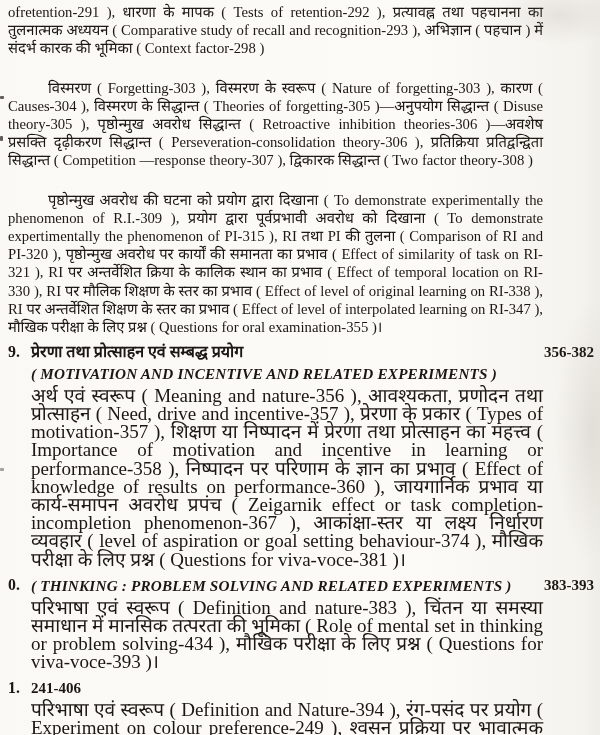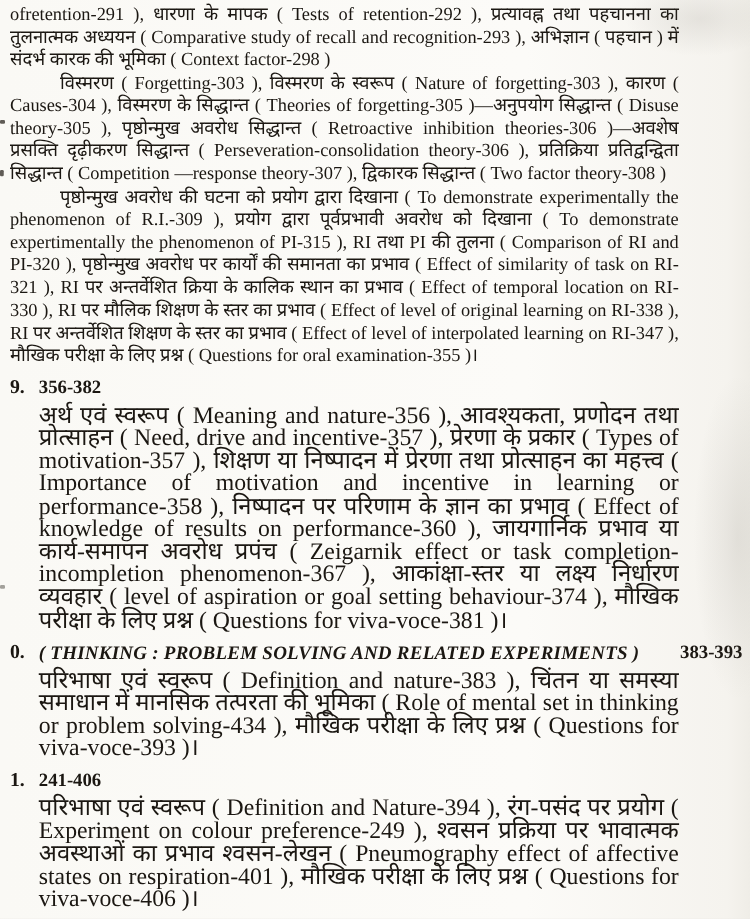--- a/index.html
+++ b/index.html
@@ -17,21 +17,21 @@
     color: #1b1712;
     background: linear-gradient(90deg, #faf9f5 0%, #fcfbf8 70%, #f5f3ee 97%, #efede7 100%);
   }
   
   .cont { width: 535px; }
   .cpara {
     font-size: 14.7px;
     line-height: 18.2px;
     text-align: justify;
   }
-  .cpara.ind { text-indent: 40px; }
+  .cpara.ind { text-indent: 40px; margin-top: 21px; }
 
   
   .entry { margin-top: 6px; }
   .ehead { display: flex; align-items: flex-start; width: 587px; }
   .enum {
     flex: none;
     width: 23px;
     font-weight: bold;
     font-size: 15.8px;
     line-height: 20.5px;
@@ -101,20 +101,24 @@
 
   <section class="cont">
     <p class="cpara">ofretention-291 ), धारणा के मापक ( Tests of retention-292 ), प्रत्यावह्न तथा पहचानना का तुलनात्मक अध्ययन ( Comparative study of recall and recognition-293 ), अभिज्ञान ( पहचान ) में संदर्भ कारक की भूमिका ( Context factor-298 )</p>
     <p class="cpara ind">विस्मरण ( Forgetting-303 ), विस्मरण के स्वरूप ( Nature of forgetting-303 ), कारण ( Causes-304 ), विस्मरण के सिद्धान्त ( Theories of forgetting-305 )—अनुपयोग सिद्धान्त ( Disuse theory-305 ), पृष्ठोन्मुख अवरोध सिद्धान्त ( Retroactive inhibition theories-306 )—अवशेष प्रसक्ति दृढ़ीकरण सिद्धान्त ( Perseveration-consolidation theory-306 ), प्रतिक्रिया प्रतिद्वन्द्विता सिद्धान्त ( Competition —response theory-307 ), द्विकारक सिद्धान्त ( Two factor theory-308 )</p>
     <p class="cpara ind">पृष्ठोन्मुख अवरोध की घटना को प्रयोग द्वारा दिखाना ( To demonstrate experimentally the phenomenon of R.I.-309 ), प्रयोग द्वारा पूर्वप्रभावी अवरोध को दिखाना ( To demonstrate expertimentally the phenomenon of PI-315 ), RI तथा PI की तुलना ( Comparison of RI and PI-320 ), पृष्ठोन्मुख अवरोध पर कार्यों की समानता का प्रभाव ( Effect of similarity of task on RI-321 ), RI पर अन्तर्वेशित क्रिया के कालिक स्थान का प्रभाव ( Effect of temporal location on RI-330 ), RI पर मौलिक शिक्षण के स्तर का प्रभाव ( Effect of level of original learning on RI-338 ), RI पर अन्तर्वेशित शिक्षण के स्तर का प्रभाव ( Effect of level of interpolated learning on RI-347 ), मौखिक परीक्षा के लिए प्रश्न ( Questions for oral examination-355 )।</p>
   </section>
 
   <section class="entry">
     <div class="ehead">
       <span class="enum">9.</span>
+      <span class="etitles">
+        <span class="ehindi">प्रेरणा तथा प्रोत्साहन एवं सम्बद्ध प्रयोग</span>
+        <span class="eeng">( MOTIVATION AND INCENTIVE AND RELATED EXPERIMENTS )</span>
+      </span>
       <span class="epages">356-382</span>
     </div>
     <p class="ebody">अर्थ एवं स्वरूप ( Meaning and nature-356 ), आवश्यकता, प्रणोदन तथा प्रोत्साहन ( Need, drive and incentive-357 ), प्रेरणा के प्रकार ( Types of motivation-357 ), शिक्षण या निष्पादन में प्रेरणा तथा प्रोत्साहन का महत्त्व ( Importance of motivation and incentive in learning or performance-358 ), निष्पादन पर परिणाम के ज्ञान का प्रभाव ( Effect of knowledge of results on performance-360 ), जायगार्निक प्रभाव या कार्य-समापन अवरोध प्रपंच ( Zeigarnik effect or task completion-incompletion phenomenon-367 ), आकांक्षा-स्तर या लक्ष्य निर्धारण व्यवहार ( level of aspiration or goal setting behaviour-374 ), मौखिक परीक्षा के लिए प्रश्न ( Questions for viva-voce-381 )।</p>
   </section>
 
   <section class="entry">
     <div class="ehead">
       <span class="enum">0.</span>
       <span class="etitles">
         <span class="eeng">( THINKING : PROBLEM SOLVING AND RELATED EXPERIMENTS )</span>

